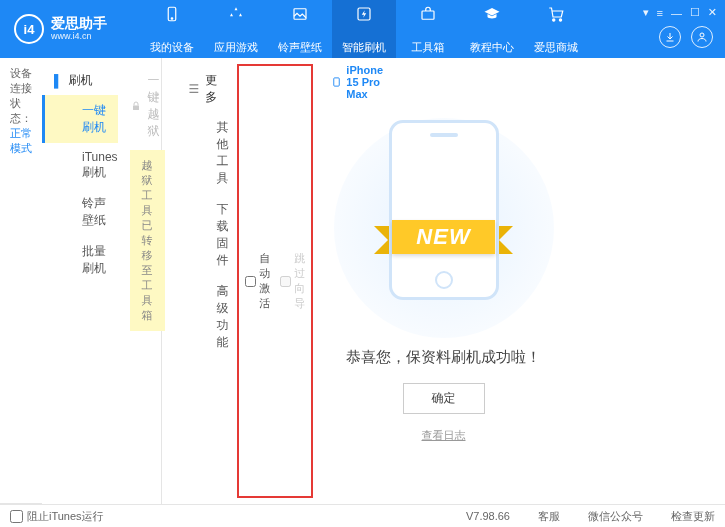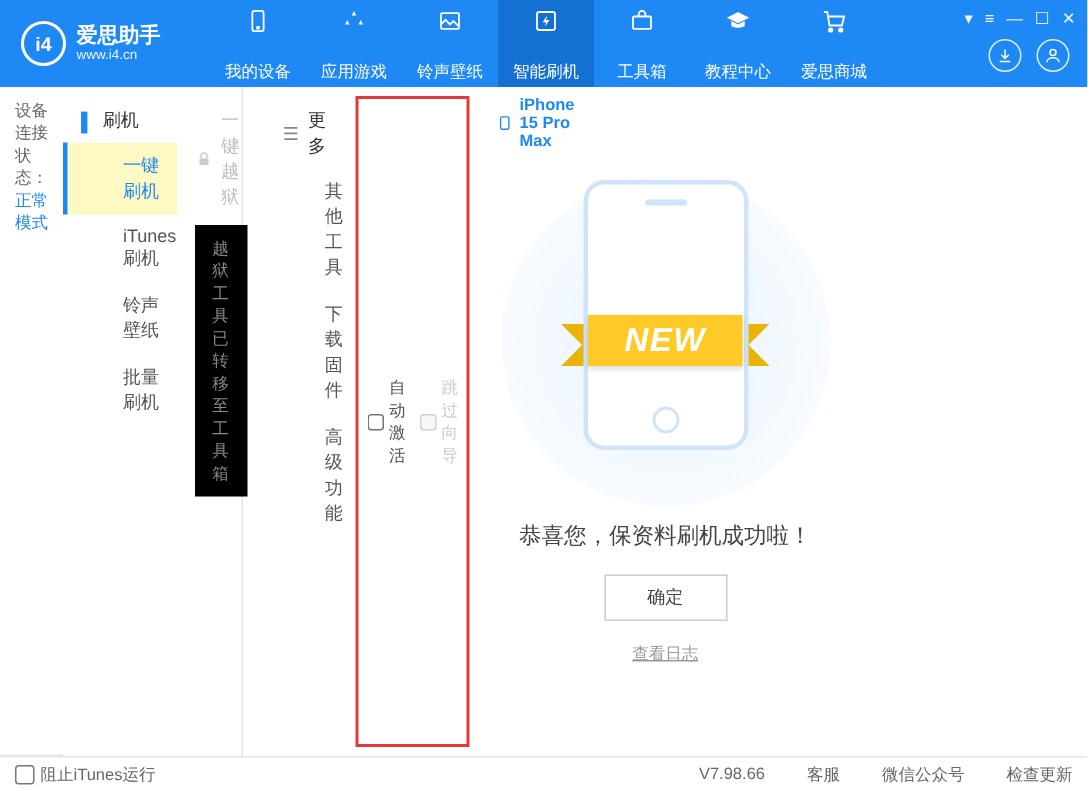--- a/index.html
+++ b/index.html
@@ -19,32 +19,32 @@
 .header-bottom-right { position: absolute; right: 12px; bottom: 10px; display: flex; gap: 10px; }
 .circle-btn { width: 22px; height: 22px; border: 1.5px solid rgba(255,255,255,0.85); border-radius: 50%; display: flex; align-items: center; justify-content: center; cursor: pointer; }
 .body { display: flex; height: 446px; }
 .sidebar { width: 162px; border-right: 1px solid #e5e5e5; display: flex; flex-direction: row; font-size: 12px; color: #555; }
 .status-bar { padding: 8px 10px; border-bottom: 1px solid #e5e5e5; font-size: 11px; color: #666; }
 .status-bar .mode { color: #1e88f5; }
 .side-section { padding: 8px 0 0 0; }
 .side-header { display: flex; align-items: center; padding: 6px 12px; gap: 6px; color: #333; }
 .side-item { padding: 7px 0 7px 40px; cursor: pointer; color: #555; }
 .side-item.active { background: #fef9c3; color: #1e88f5; border-left: 3px solid #1e88f5; padding-left: 37px; }
-.side-item.sub-block { background: #000000; margin: 4px 12px; padding: 8px 12px; text-align: center; font-size: 11px; color: #888; }
+.side-item.sub-block { background: #fef9c3; margin: 4px 12px; padding: 8px 12px; text-align: center; font-size: 11px; color: #888; }
 .highlight-box { border: 2px solid #e53935; margin: 6px 8px; padding: 6px; display: flex; gap: 10px; font-size: 11px; }
 .checkbox-label { display: flex; align-items: center; gap: 3px; }
 .checkbox-label input { width: 11px; height: 11px; }
 .device-info { padding: 6px 10px; font-size: 11px; }
 .device-name { color: #1e88f5; font-weight: bold; display: flex; align-items: center; gap: 4px; }
 .main { flex: 1; display: flex; flex-direction: column; align-items: center; justify-content: center; position: relative; }
 .phone-illustration { width: 110px; height: 180px; background: #fff; border: 3px solid #d0e4f9; border-radius: 14px; position: relative; margin-bottom: 8px; }
 .phone-illustration::before { content: ""; position: absolute; top: 10px; left: 50%; transform: translateX(-50%); width: 28px; height: 4px; background: #d0e4f9; border-radius: 2px; }
 .phone-illustration::after { content: ""; position: absolute; bottom: 8px; left: 50%; transform: translateX(-50%); width: 14px; height: 14px; border: 2px solid #d0e4f9; border-radius: 50%; }
 .halo { position: absolute; width: 220px; height: 220px; background: radial-gradient(#e6f2ff, rgba(255,255,255,0)); border-radius: 50%; top: 60px; z-index: -1; }
-.ribbon { position: absolute; top: 152px; background: #ffc928; color: #fff; font-weight: bold; font-style: italic; font-size: 22px; padding: 4px 24px; letter-spacing: 1px; box-shadow: 0 2px 4px rgba(0,0,0,0.15); }
+.ribbon { position: absolute; top: 162px; background: #ffc928; color: #fff; font-weight: bold; font-style: italic; font-size: 22px; padding: 4px 24px; letter-spacing: 1px; box-shadow: 0 2px 4px rgba(0,0,0,0.15); }
 .ribbon::before, .ribbon::after { content: ""; position: absolute; top: 6px; border: 14px solid #eab308; z-index: -1; }
 .ribbon::before { left: -18px; border-left-color: transparent; }
 .ribbon::after { right: -18px; border-right-color: transparent; }
 .success-text { font-size: 15px; color: #444; margin-top: 40px; }
 .ok-btn { margin-top: 16px; padding: 6px 28px; border: 1px solid #ccc; background: #fff; font-size: 12px; cursor: pointer; color: #444; }
 .log-link { margin-top: 14px; font-size: 11px; color: #999; cursor: pointer; text-decoration: underline; }
 .footer { height: 23px; border-top: 1px solid #e5e5e5; display: flex; align-items: center; font-size: 11px; color: #666; padding: 0 10px; }
 .footer .left { display: flex; align-items: center; gap: 4px; }
 .footer .spacer { flex: 1; }
 .footer .item { margin-left: 28px; cursor: pointer; }

